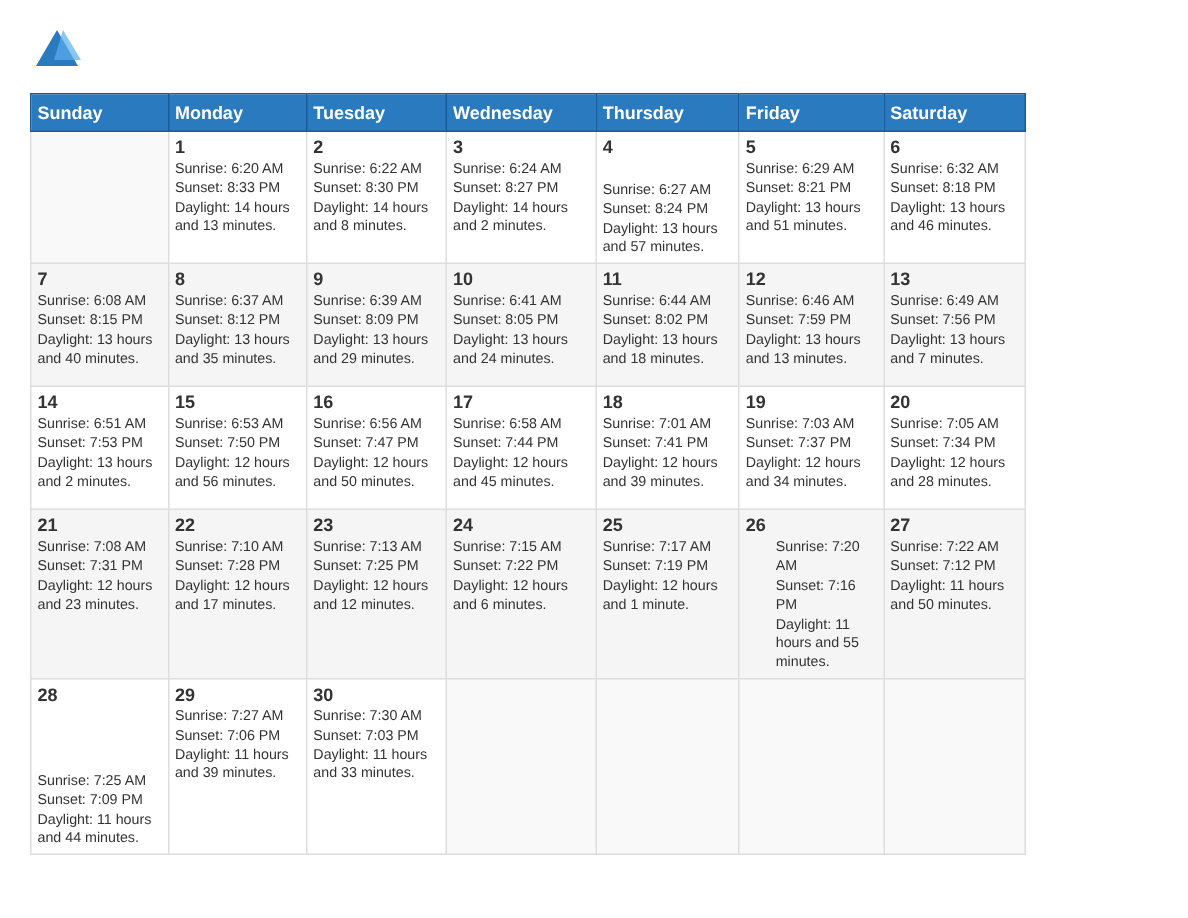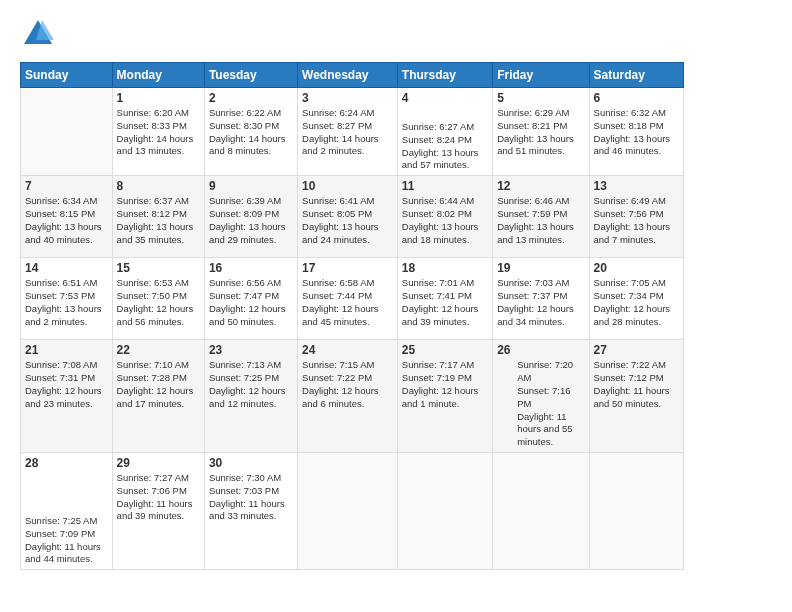--- a/index.html
+++ b/index.html
@@ -171,21 +171,21 @@
           <td>
             <span class="day-number">6</span>
             <div class="day-info" style="white-space: pre-line;">Sunrise: 6:32 AM
 Sunset: 8:18 PM
 Daylight: 13 hours and 46 minutes.</div>
           </td>
         </tr>
         <tr>
           <td>
             <span class="day-number">7</span>
-            <div class="day-info" style="white-space: pre-line;">Sunrise: 6:34 AM
+            <div class="day-info" style="white-space: pre-line;">Sunrise: 6:08 AM
 Sunset: 8:15 PM
 Daylight: 13 hours and 40 minutes.</div>
           </td>
           <td>
             <span class="day-number">8</span>
             <div class="day-info" style="white-space: pre-line;">Sunrise: 6:37 AM
 Sunset: 8:12 PM
 Daylight: 13 hours and 35 minutes.</div>
           </td>
           <td>

